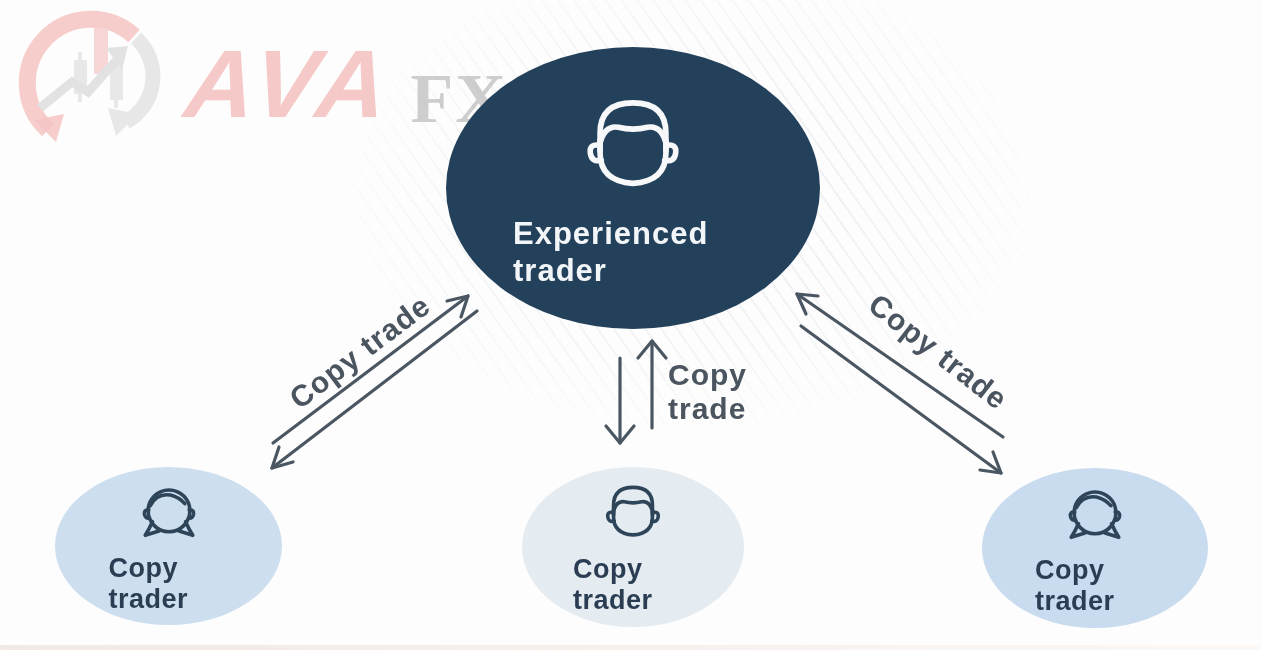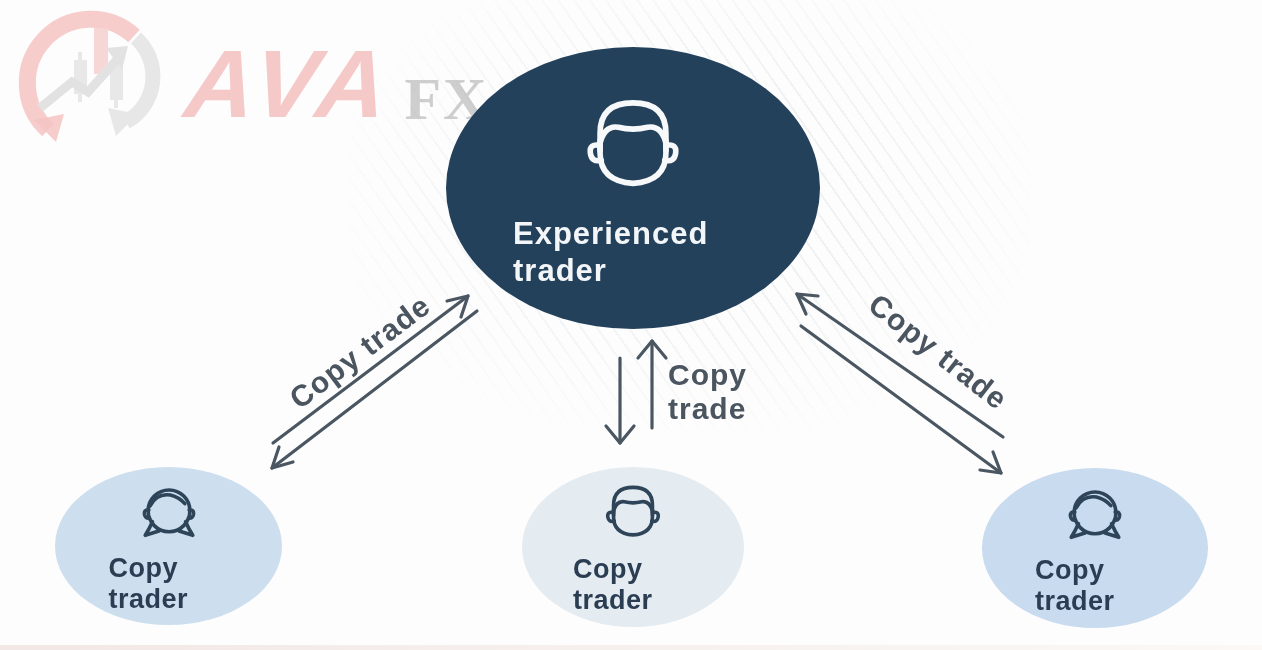--- a/index.html
+++ b/index.html
@@ -24,22 +24,22 @@
     position:absolute;left:10px;top:8px;display:flex;align-items:flex-start;
     pointer-events:none;
   }
   .wm-mark{width:168px;height:150px;opacity:.55;}
   .wm-ava{
     font-weight:bold;font-style:italic;font-size:96px;line-height:96px;
     letter-spacing:6px;color:rgba(238,150,148,0.50);
     transform:skewX(-6deg);margin:28px 0 0 8px;
   }
   .wm-fx{
-    font-family:"Liberation Serif",serif;font-weight:bold;font-size:60px;
-    line-height:78px;color:rgba(168,168,168,0.55);margin:52px 0 0 12px;
+    font-family:"Liberation Serif",serif;font-weight:bold;font-size:70px;
+    line-height:78px;color:rgba(168,168,168,0.55);margin:52px 0 0 18px;
     letter-spacing:2px;
   }
   
   .node{
     position:absolute;border-radius:50%;display:flex;flex-direction:column;
     align-items:center;justify-content:center;text-align:left;
   }
   .node-experienced{
     left:446px;top:47px;width:374px;height:282px;background:#24415c;
   }

